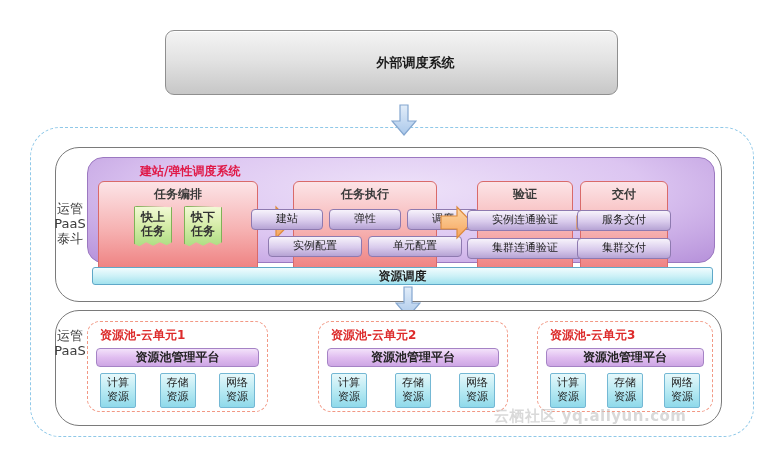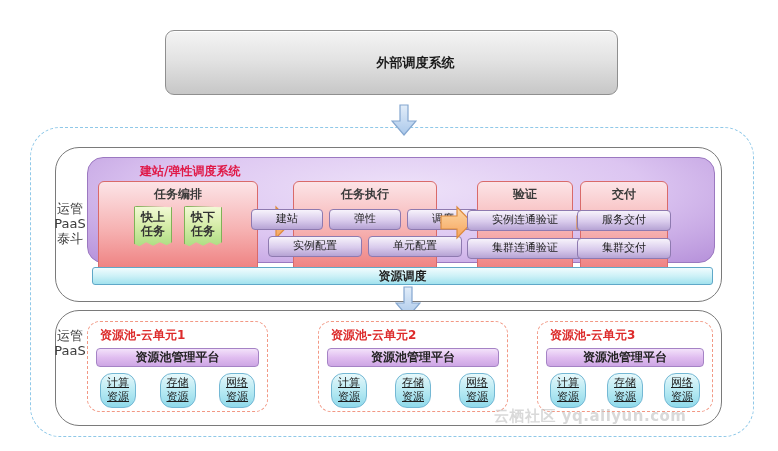--- a/index.html
+++ b/index.html
@@ -119,21 +119,21 @@
     background:linear-gradient(180deg,#f3e2fa 0%,#e0bdf0 50%,#cda6e4 100%);
     border:1px solid #a583c5; border-radius:4px;
     display:flex; align-items:center; justify-content:center;
     font-size:12px; font-weight:600; color:#222;
   }
   .res-row { display:flex; justify-content:space-between; margin:6px 12px 0; }
   .res-box {
     width:36px; padding:2px 2px; text-align:center;
     font-size:11px; color:#1d1d1d; line-height:1.3; word-break:break-all;
     background:linear-gradient(180deg,#e6f8fb 0%,#b9eaf3 50%,#8fd9ea 100%);
-    border:1px solid #74b8d4; border-radius:12px;text-decoration:underline;
+    border:1px solid #74b8d4; border-radius:2px;
   }
 
   
   .watermark {
     position:absolute; left:494px; top:407px;
     font-size:15px; font-weight:bold; color:#c9c9c9; opacity:.7;
     letter-spacing:.5px; white-space:nowrap;
   }
 </style>
 </head>

